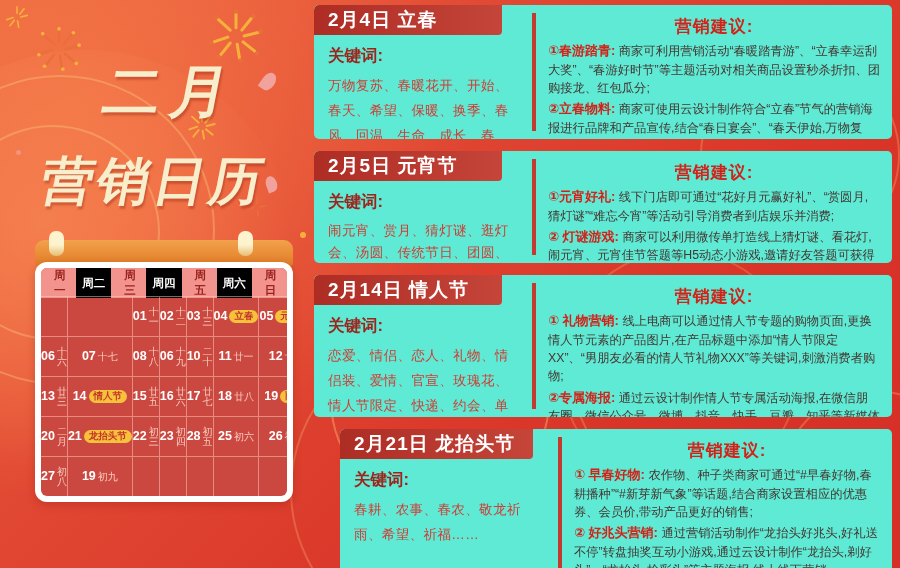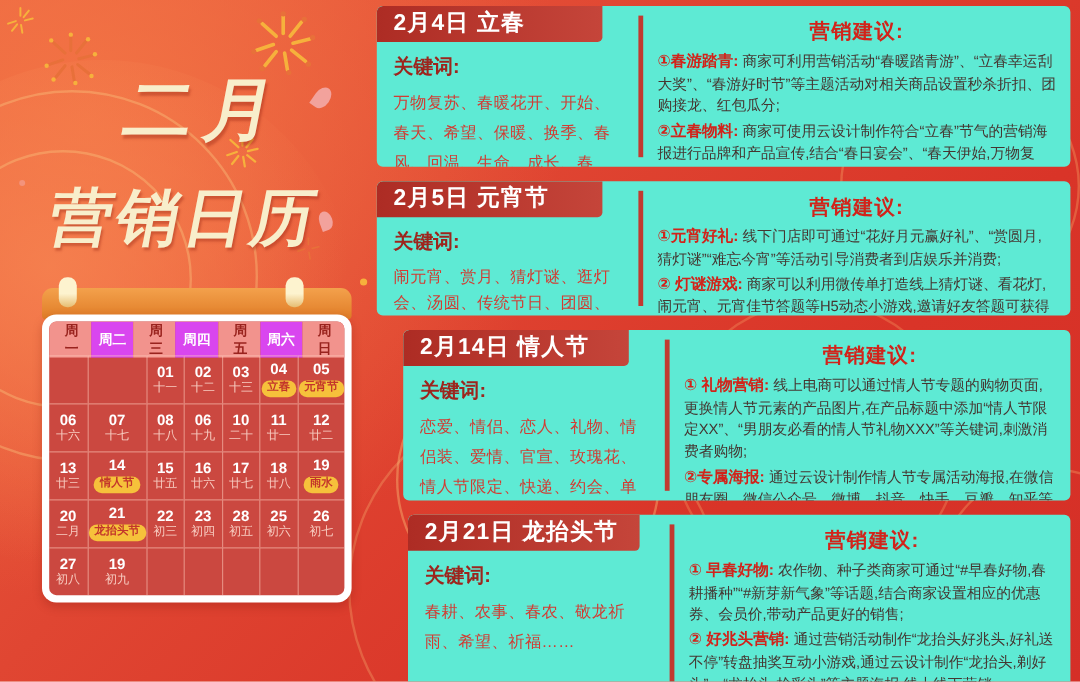--- a/index.html
+++ b/index.html
@@ -32,35 +32,35 @@
   .peg { position:absolute; top:-9px; width:15px; height:25px; border-radius:7px;
     background:linear-gradient(180deg,#fdf3cf 55%,#e6bd72); }
   .peg.p1 { left:14px; } .peg.p2 { right:40px; }
   .cal-frame { position:relative; margin-top:-4px; background:#fff; border-radius:12px;
     padding:6px; box-shadow:0 3px 8px rgba(120,20,10,.25); }
   .cal-inner { background:#cb4840; border-radius:6px; overflow:hidden; }
   .wd-row { display:grid; grid-template-columns:repeat(7,1fr); height:28px; }
   .wd { display:flex; align-items:center; justify-content:center;
     font-size:11.5px; font-weight:bold; }
   .wd-pink { background:#f2938d; color:#99231e;padding-left:13px; }
-  .wd-red  { background:#d946ef; color:#ffffff;text-align:right; }
+  .wd-red  { background:#000000; color:#ffffff;text-align:right; }
   .cal-grid { display:grid; grid-template-columns:repeat(7,1fr); grid-auto-rows:40px; }
-  .cal-cell { position:relative; display:flex; flex-direction:column; align-items:center;
+  .cal-cell { position:relative; display:flex; flex-direction:row; align-items:center;
     justify-content:center; gap:2px;
     border-top:1px solid rgba(255,205,190,.5); border-left:1px solid rgba(255,205,190,.5); }
   .cal-cell:nth-child(7n+1) { border-left:none; }
   .cal-day { font-size:12.5px; font-weight:bold; color:#ffffff; line-height:1; }
   .cal-sub { font-size:10px; color:#f8cdc1; line-height:1;text-align:center; }
   .cal-badge { font-size:9.5px; font-weight:bold; color:#c3352b; background:#f6c13b;
     border-radius:8px; padding:1.5px 5px; line-height:1.15; white-space:nowrap; z-index:1; }
   
   .blocks { position:absolute; left:314px; top:5px; width:578px; z-index:2; }
   .block { position:relative; display:flex; background:#5eead4; border-radius:5px;
     margin-bottom:12px; overflow:hidden; }
-  .b1 { height:134px; } .b2 { height:112px; } .b3 { height:142px;margin-left:22px; } .b4 { height:147px;margin-left:26px; }
+  .b1 { height:134px; } .b2 { height:112px; } .b3 { height:142px; } .b4 { height:147px;margin-left:26px; }
   .block-left { flex:none; width:218px; padding:40px 12px 6px 14px; position:relative; }
   .block-header { position:absolute; top:0; left:0; height:30px; min-width:188px;
     background:linear-gradient(90deg,#ad2c24,#c5453a); color:#fff; font-weight:bold;
     font-size:19px; line-height:30px; padding:0 18px 0 14px;
     border-radius:5px 0 4px 0; letter-spacing:1px; }
   .kw-label { font-size:16.5px; font-weight:bold; color:#9d251d; margin-bottom:7px; }
   .kw-text { font-size:13.5px; color:#d23c33; line-height:1.85; letter-spacing:.4px; }
   .block-right { flex:1; margin:8px 0; padding:2px 12px 2px 12px;
     border-left:4px solid #c23a30; }
   .sug-title { text-align:center; color:#d2231a; font-weight:bold; font-size:17px;

